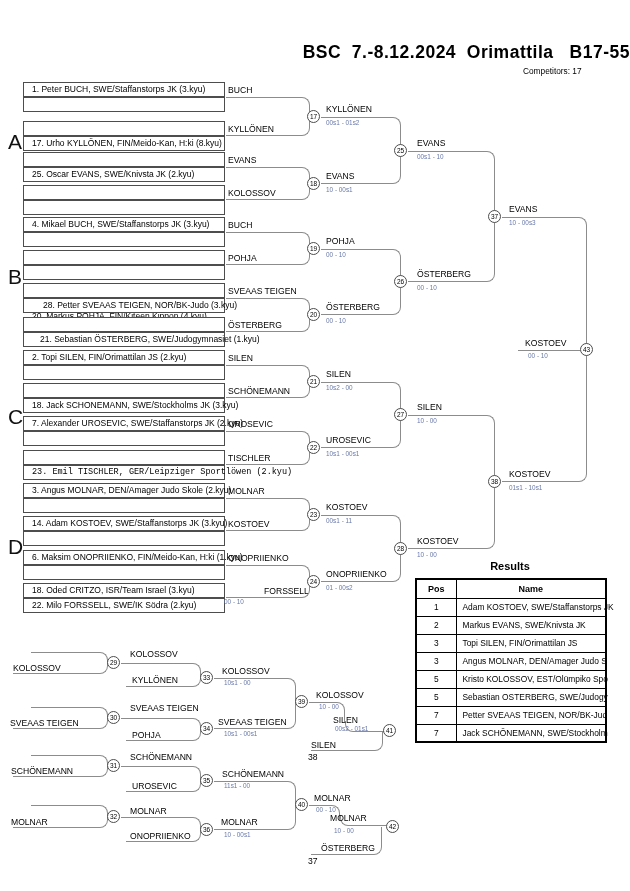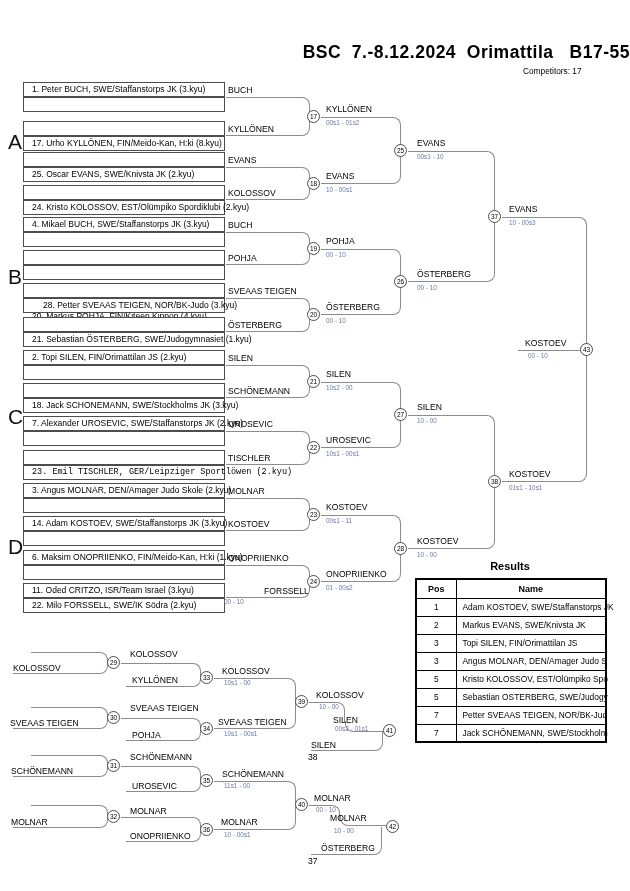--- a/index.html
+++ b/index.html
@@ -97,41 +97,40 @@
     <div class="abs slot-text" style="left: 23px; top: 136px; height: 15px;">17. Urho KYLLÖNEN, FIN/Meido-Kan, H:ki (8.kyu)</div>
     <div class="abs wlabel" style="left: 228px; top: 124px;">KYLLÖNEN</div>
     <div class="abs box" style="left: 23px; top: 152px; width: 202px; height: 15px;"></div>
     <div class="abs box" style="left: 23px; top: 167px; width: 202px; height: 15px;"></div>
     <div class="abs slot-text" style="left: 23px; top: 152px; height: 15px;"></div>
     <div class="abs slot-text" style="left: 23px; top: 167px; height: 15px;">25. Oscar EVANS, SWE/Knivsta JK (2.kyu)</div>
     <div class="abs wlabel" style="left: 228px; top: 155px;">EVANS</div>
     <div class="abs box" style="left: 23px; top: 185px; width: 202px; height: 15px;"></div>
     <div class="abs box" style="left: 23px; top: 200px; width: 202px; height: 15px;"></div>
     <div class="abs slot-text" style="left: 23px; top: 185px; height: 15px;"></div>
-    <div class="abs slot-text" style="left: 23px; top: 200px; height: 15px;">24. Kristo KOLOSSOV, EST/Olümpiko Spordiklubi (2.kyu)</div>
     <div class="abs wlabel" style="left: 228px; top: 188px;">KOLOSSOV</div>
     <div class="abs box" style="left: 23px; top: 217px; width: 202px; height: 15px;"></div>
     <div class="abs box" style="left: 23px; top: 232px; width: 202px; height: 15px;"></div>
     <div class="abs slot-text" style="left: 23px; top: 217px; height: 15px;">4. Mikael BUCH, SWE/Staffanstorps JK (3.kyu)</div>
     <div class="abs slot-text" style="left: 23px; top: 232px; height: 15px;"></div>
     <div class="abs wlabel" style="left: 228px; top: 220px;">BUCH</div>
     <div class="abs box" style="left: 23px; top: 250px; width: 202px; height: 15px;"></div>
     <div class="abs box" style="left: 23px; top: 265px; width: 202px; height: 15px;"></div>
     <div class="abs slot-text" style="left: 23px; top: 250px; height: 15px;"></div>
     <div class="abs slot-text" style="left: 23px; top: 265px; height: 24px; margin-top: 44px;">20. Markus POHJA, FIN/Kiteen Kippon (4.kyu)</div>
     <div class="abs wlabel" style="left: 228px; top: 253px;">POHJA</div>
     <div class="abs box" style="left: 23px; top: 283px; width: 202px; height: 15px;"></div>
     <div class="abs box" style="left: 23px; top: 298px; width: 202px; height: 15px;"></div>
     <div class="abs slot-text" style="left: 23px; top: 283px; height: 15px;"></div>
     <div class="abs slot-text" style="left: 23px; top: 298px; height: 15px; padding-left: 20px;">28. Petter SVEAAS TEIGEN, NOR/BK-Judo (3.kyu)</div>
     <div class="abs wlabel" style="left: 228px; top: 286px;">SVEAAS TEIGEN</div>
     <div class="abs box" style="left: 23px; top: 317px; width: 202px; height: 15px;"></div>
     <div class="abs box" style="left: 23px; top: 332px; width: 202px; height: 15px;"></div>
     <div class="abs slot-text" style="left: 23px; top: 317px; height: 15px;"></div>
-    <div class="abs slot-text" style="left: 23px; top: 332px; height: 15px;">21. Sebastian ÖSTERBERG, SWE/Judogymnasiet (1.kyu)</div>
+    <div class="abs slot-text" style="left: 31px; top: 332px; height: 15px;">21. Sebastian ÖSTERBERG, SWE/Judogymnasiet (1.kyu)</div>
     <div class="abs wlabel" style="left: 228px; top: 320px;">ÖSTERBERG</div>
     <div class="abs box" style="left: 23px; top: 350px; width: 202px; height: 15px;"></div>
     <div class="abs box" style="left: 23px; top: 365px; width: 202px; height: 15px;"></div>
     <div class="abs slot-text" style="left: 23px; top: 350px; height: 15px;">2. Topi SILEN, FIN/Orimattilan JS (2.kyu)</div>
     <div class="abs slot-text" style="left: 23px; top: 365px; height: 15px;"></div>
     <div class="abs wlabel" style="left: 228px; top: 353px;">SILEN</div>
     <div class="abs box" style="left: 23px; top: 383px; width: 202px; height: 15px;"></div>
     <div class="abs box" style="left: 23px; top: 398px; width: 202px; height: 15px;"></div>
     <div class="abs slot-text" style="left: 23px; top: 383px; height: 15px;"></div>
     <div class="abs slot-text" style="left: 23px; top: 398px; height: 15px;">18. Jack SCHONEMANN, SWE/Stockholms JK (3.kyu)</div>
@@ -156,21 +155,21 @@
     <div class="abs slot-text" style="left: 23px; top: 516px; height: 15px;">14. Adam KOSTOEV, SWE/Staffanstorps JK (3.kyu)</div>
     <div class="abs slot-text" style="left: 23px; top: 531px; height: 15px;"></div>
     <div class="abs wlabel" style="left: 228px; top: 519px;">KOSTOEV</div>
     <div class="abs box" style="left: 23px; top: 550px; width: 202px; height: 15px;"></div>
     <div class="abs box" style="left: 23px; top: 565px; width: 202px; height: 15px;"></div>
     <div class="abs slot-text" style="left: 23px; top: 550px; height: 15px;">6. Maksim ONOPRIIENKO, FIN/Meido-Kan, H:ki (1.kyu)</div>
     <div class="abs slot-text" style="left: 23px; top: 565px; height: 15px;"></div>
     <div class="abs wlabel" style="left: 228px; top: 553px;">ONOPRIIENKO</div>
     <div class="abs box" style="left: 23px; top: 583px; width: 202px; height: 15px;"></div>
     <div class="abs box" style="left: 23px; top: 598px; width: 202px; height: 15px;"></div>
-    <div class="abs slot-text" style="left: 23px; top: 583px; height: 15px;">11. Oded CRITZO, ISR/Team Israel (3.kyu)</div>
+    <div class="abs slot-text" style="left: 23px; top: 583px; height: 15px;">18. Oded CRITZO, ISR/Team Israel (3.kyu)</div>
     <div class="abs slot-text" style="left: 23px; top: 598px; height: 15px;">22. Milo FORSSELL, SWE/IK Södra (2.kyu)</div>
     <div class="abs wlabel" style="left: 228px; top: 586px; padding-left: 36px;">FORSSELL</div>
     <div class="abs score" style="left: 224px; top: 599px;">00 - 10</div>
     <div class="abs conn-t" style="left: 226px; top: 97px; width: 84px; height: 20px;"></div>
     <div class="abs conn-b" style="left: 226px; top: 117px; width: 84px; height: 19px;"></div>
     <div class="abs circle" style="left: 307px; top: 110px; width: 13px; height: 13px;">17</div>
     <div class="abs wlabel" style="left: 326px; top: 104px;">KYLLÖNEN</div>
     <div class="abs score" style="left: 326px; top: 120px;">00s1 - 01s2</div>
     <div class="abs conn-t" style="left: 226px; top: 167px; width: 84px; height: 17px;"></div>
     <div class="abs conn-b" style="left: 226px; top: 184px; width: 84px; height: 16px;"></div>

